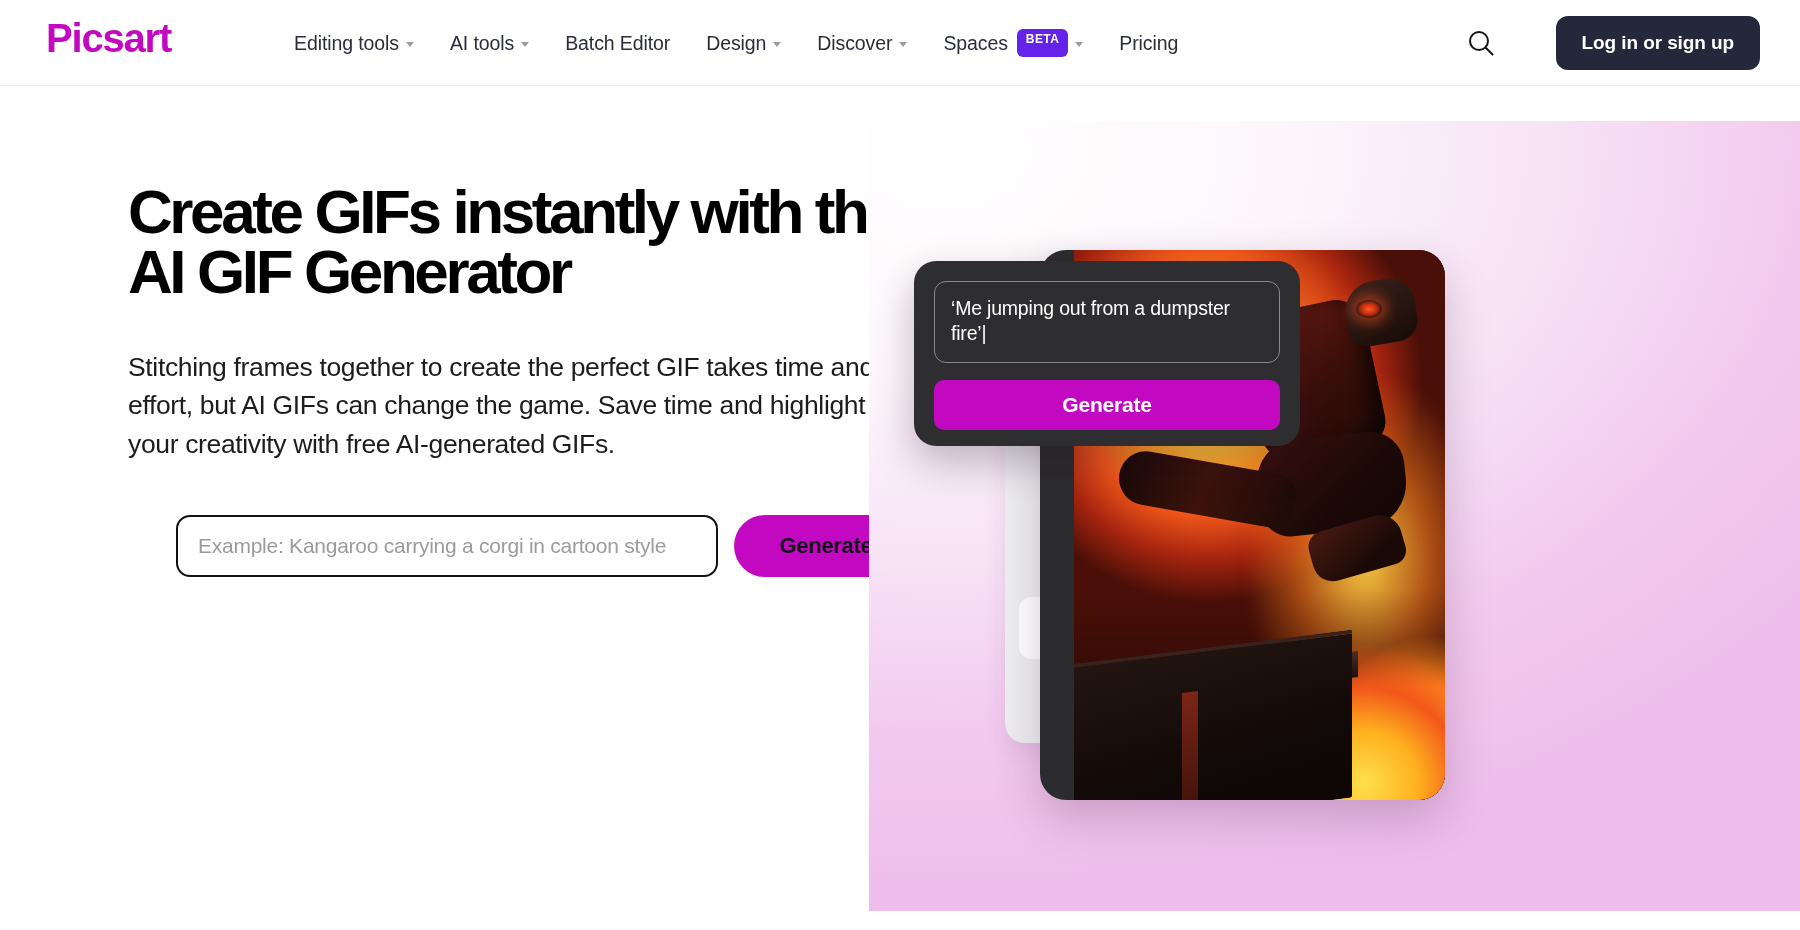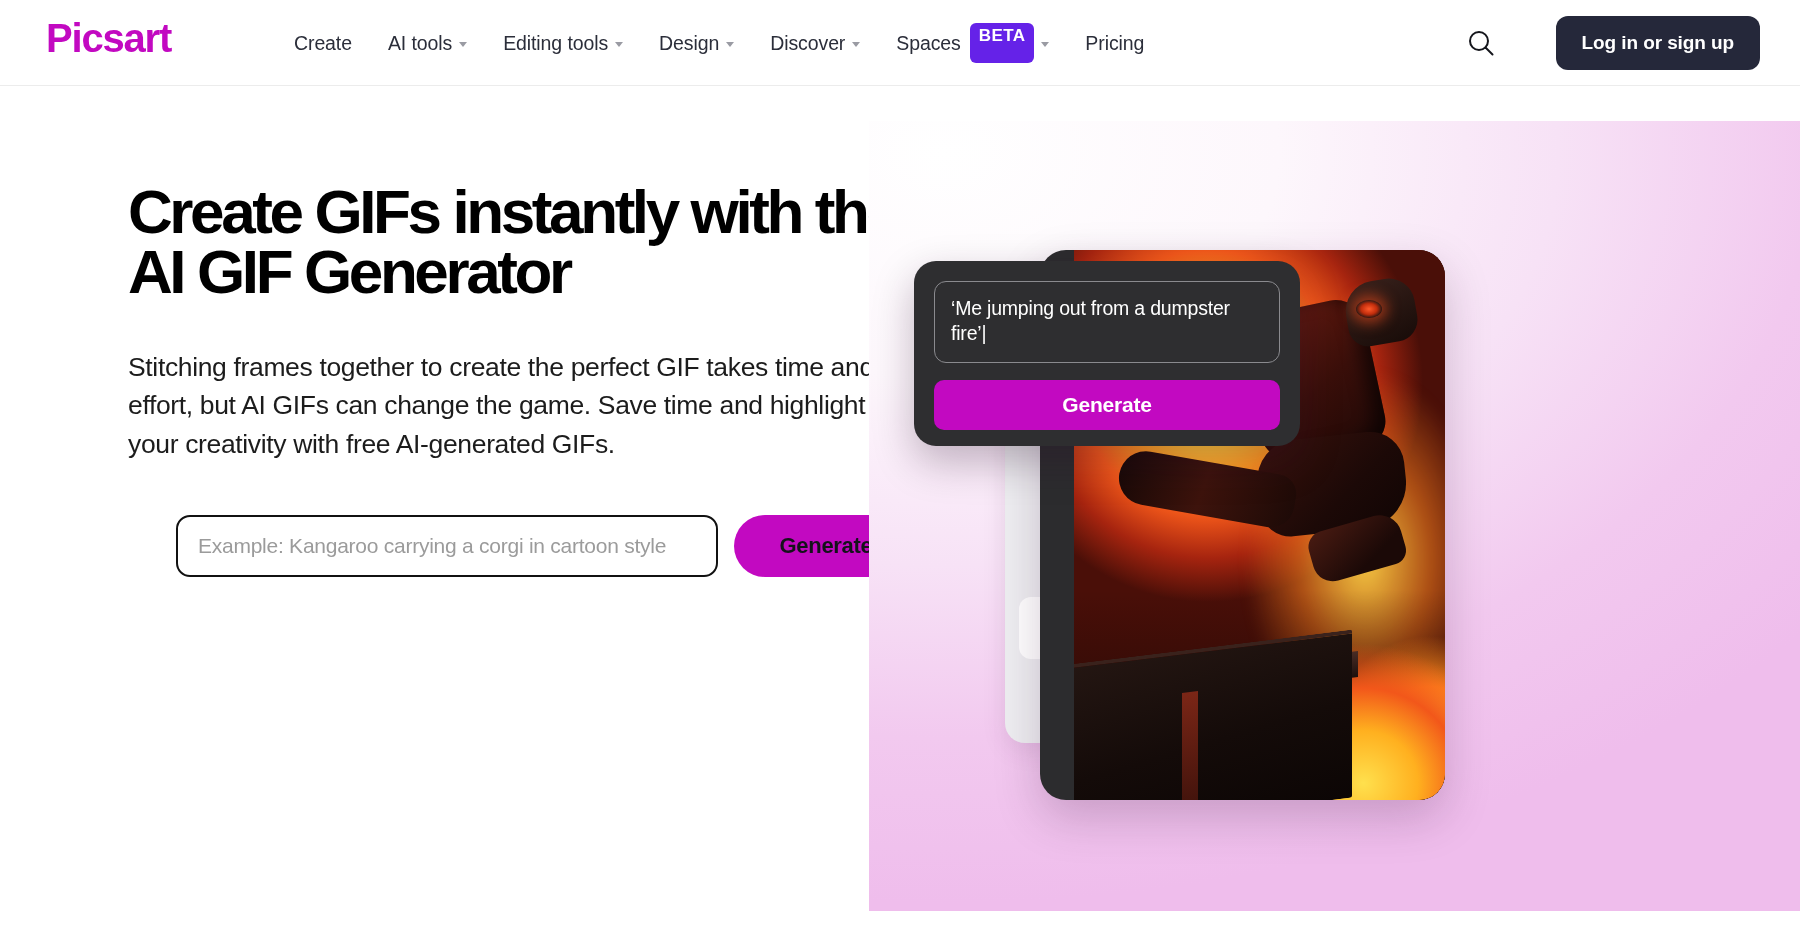--- a/index.html
+++ b/index.html
@@ -68,24 +68,24 @@
     border-left: 4.5px solid transparent;
     border-right: 4.5px solid transparent;
     border-top: 5px solid #9a9ba3;
     margin-top: 3px;
     flex: 0 0 auto;
   }
 
   .beta-badge {
     background: #6522E8;
     color: #ffffff;
-    font-size: 17px;
+    font-size: 12px;
     font-weight: 700;
     letter-spacing: 0.4px;
-    padding: 4px 9px 18px 9px;
+    padding: 4px 9px 12px 9px;
     border-radius: 6px;
     margin-left: 2px;
     line-height: 1.05;
   }
 
   .header-right {
     position: absolute;
     right: 40px;
     top: 0;
     height: 86px;
@@ -408,34 +408,34 @@
 </style>
 </head>
 <body>
 
 <div class="header">
 
   <div class="logo">Picsart</div>
 
   <nav class="nav">
 
-    <div class="nav-item">
-      <span class="nav-label">Create</span>
+
+    <div class="nav-item">
+      <span class="nav-label">Editing tools</span>
+      <span class="chev"></span>
     </div>
 
     <div class="nav-item">
       <span class="nav-label">AI tools</span>
       <span class="chev"></span>
     </div>
 
     <div class="nav-item">
-      <span class="nav-label">Editing tools</span>
-      <span class="chev"></span>
-    </div>
-
+      <span class="nav-label">Batch Editor</span>
+    </div>
 
     <div class="nav-item">
       <span class="nav-label">Design</span>
       <span class="chev"></span>
     </div>
 
     <div class="nav-item">
       <span class="nav-label">Discover</span>
       <span class="chev"></span>
     </div>

